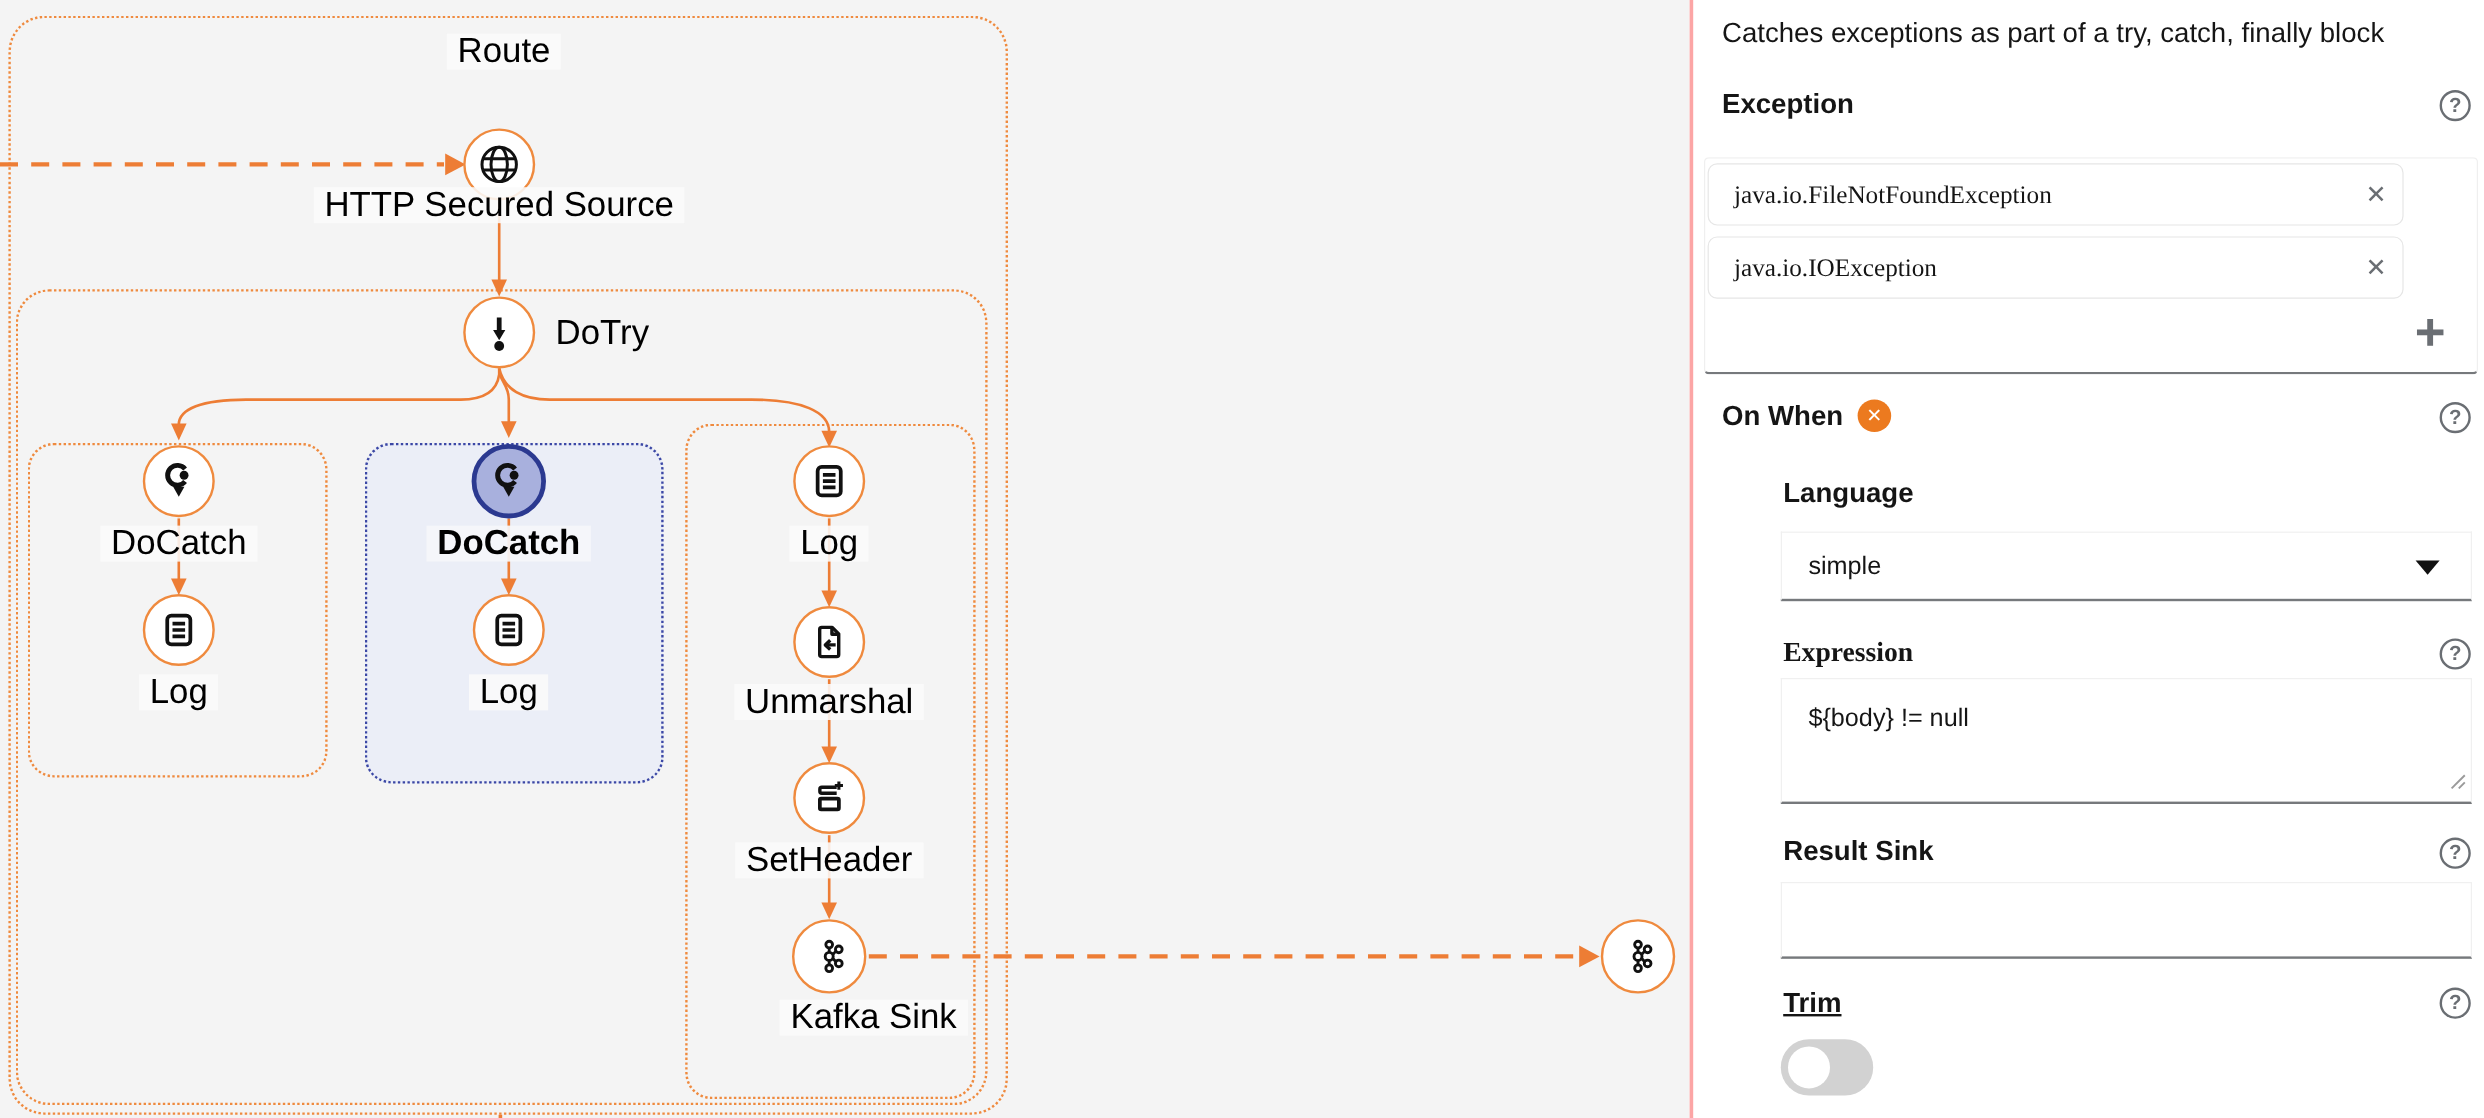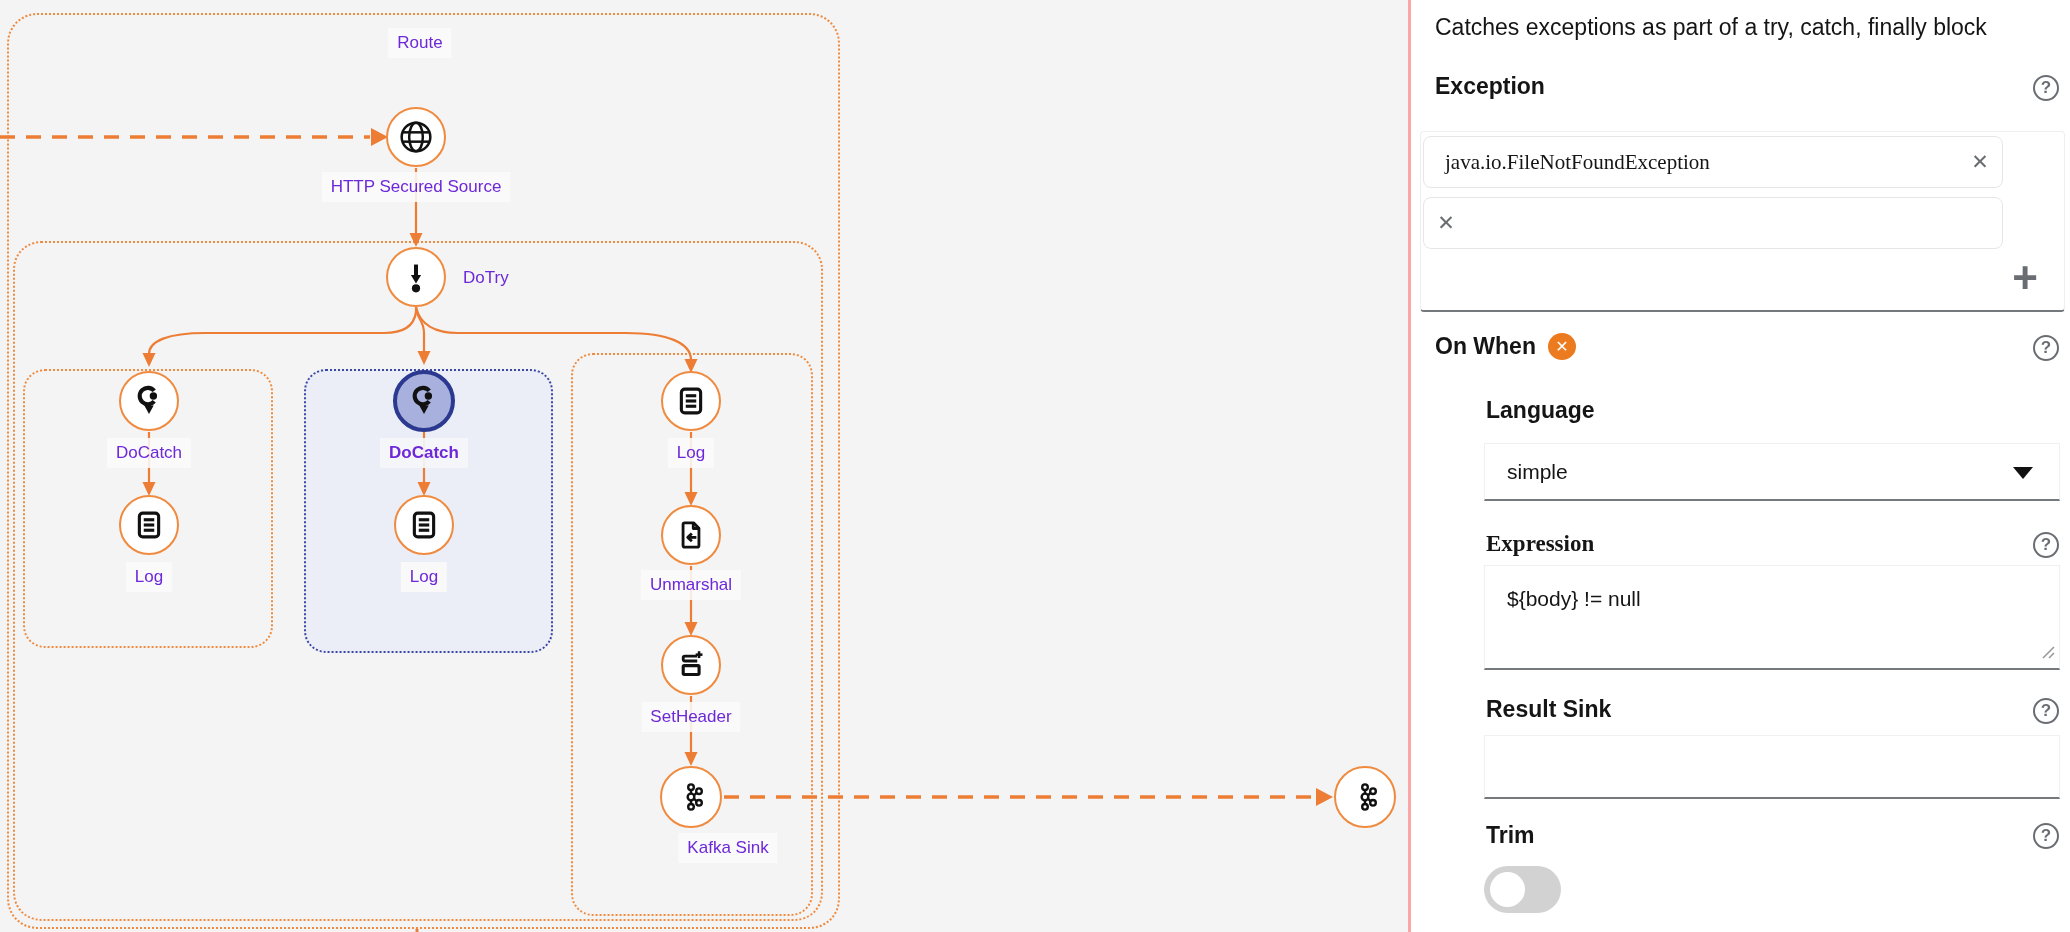--- a/index.html
+++ b/index.html
@@ -9,21 +9,21 @@
 
   
   .canvas { position:absolute; left:0; top:0; width:1408px; height:932px; background:#f4f4f4; overflow:hidden; }
   .container { position:absolute; border:2px dotted #ef8a3e; border-radius:28px; }
   .container.blue { border-color:#3b47a5; background:#ebeef7; }
   .edges { position:absolute; left:0; top:0; width:1408px; height:932px; z-index:2; }
   .node { position:absolute; width:60px; height:60px; border-radius:50%; background:#fff; border:2.4px solid #ef8a3e;
           display:flex; align-items:center; justify-content:center; z-index:3; }
   .node.big { width:62px; height:62px; }
   .node.selected { background:#a8b0dd; border:4px solid #2b3990; }
-  .nlabel { position:absolute; transform:translateX(-50%); font-size:17px; line-height:28px; color:#6d28d9;
+  .nlabel { position:absolute; transform:translateX(-50%); font-size:29px; line-height:28px; color:#000000;
             background:rgba(251,251,251,.88); padding:1px 9px; white-space:nowrap; z-index:3; }
   .nlabel.side { transform:none; background:transparent; }
   .nlabel.bold { font-weight:bold; background:rgba(245,246,250,.92); }
   .node svg { display:block; }
 
   
   .panel { position:absolute; left:1408px; top:0; width:662px; height:932px; background:#fff; border-left:3px solid #fca5a5; }
   .desc { position:absolute; left:24px; top:14px; width:620px; font-size:23px; color:#151515; }
   .h-label { position:absolute; font-size:23px; font-weight:bold; color:#151515; white-space:nowrap; }
   .help { position:absolute; width:26px; height:26px; border:2.5px solid #6a6e73; border-radius:50%;
@@ -91,21 +91,21 @@
     <div class="node" style="left:386px; top:107px;">
       <span>
         <svg width="40" height="40" viewBox="0 0 24 24" fill="none" stroke="#111" stroke-width="1.5">
           <circle cx="12" cy="12" r="8.6"></circle>
           <ellipse cx="12" cy="12" rx="4.1" ry="8.6"></ellipse>
           <line x1="3.7" y1="9.2" x2="20.3" y2="9.2"></line>
           <line x1="3.7" y1="14.8" x2="20.3" y2="14.8"></line>
         </svg>
       </span>
     </div>
-    <div class="nlabel" style="left:416px; top:172px;">HTTP Secured Source</div>
+    <div class="nlabel" style="left:416px; top:156px;">HTTP Secured Source</div>
 
     <div class="node" style="left:386px; top:247px;">
       <span>
         <svg width="34" height="34" viewBox="0 0 24 24">
           <line x1="12" y1="3.2" x2="12" y2="11.5" stroke="#111" stroke-width="2.8"></line>
           <polygon points="8.4,10.6 15.6,10.6 12,16.6" fill="#111"></polygon>
           <circle cx="12" cy="20" r="2.9" fill="#111"></circle>
         </svg>
       </span>
     </div>
@@ -239,20 +239,21 @@
     <div class="help" style="left:622px; top:75px;">
         <span>?</span>
       </div>
 
     <div class="fieldgroup">
       <div class="exc-row" style="top:4px;">
         <span class="txt">java.io.FileNotFoundException</span>
         <span class="xicon">✕</span>
       </div>
       <div class="exc-row" style="top:65px;">
+        <span class="txt">java.io.IOException</span>
         <span class="xicon">✕</span>
       </div>
       <div class="plus">+</div>
     </div>
 
     <div class="h-label" style="left:24px; top:333px;">On When</div>
     <div class="badge" style="left:137px; top:333px;">
       <span>✕</span>
     </div>
     <div class="help" style="left:622px; top:335px;">
@@ -280,21 +281,21 @@
     </div>
 
     <div class="h-label" style="left:75px; top:696px;">Result Sink</div>
     <div class="help" style="left:622px; top:698px;">
         <span>?</span>
       </div>
     <div class="pfinput" style="left:73px; top:735px; width:576px; height:64px; cursor:text;">
       <span class="val"></span>
     </div>
 
-    <div class="h-label" style="left:75px; top:822px;">Trim</div>
+    <div class="h-label" style="left:75px; top:822px;text-decoration:underline;">Trim</div>
     <div class="help" style="left:622px; top:823px;">
         <span>?</span>
       </div>
     <div class="toggle">
       <div class="knob"></div>
     </div>
   </div>
 </div>
 
 </body></html>

